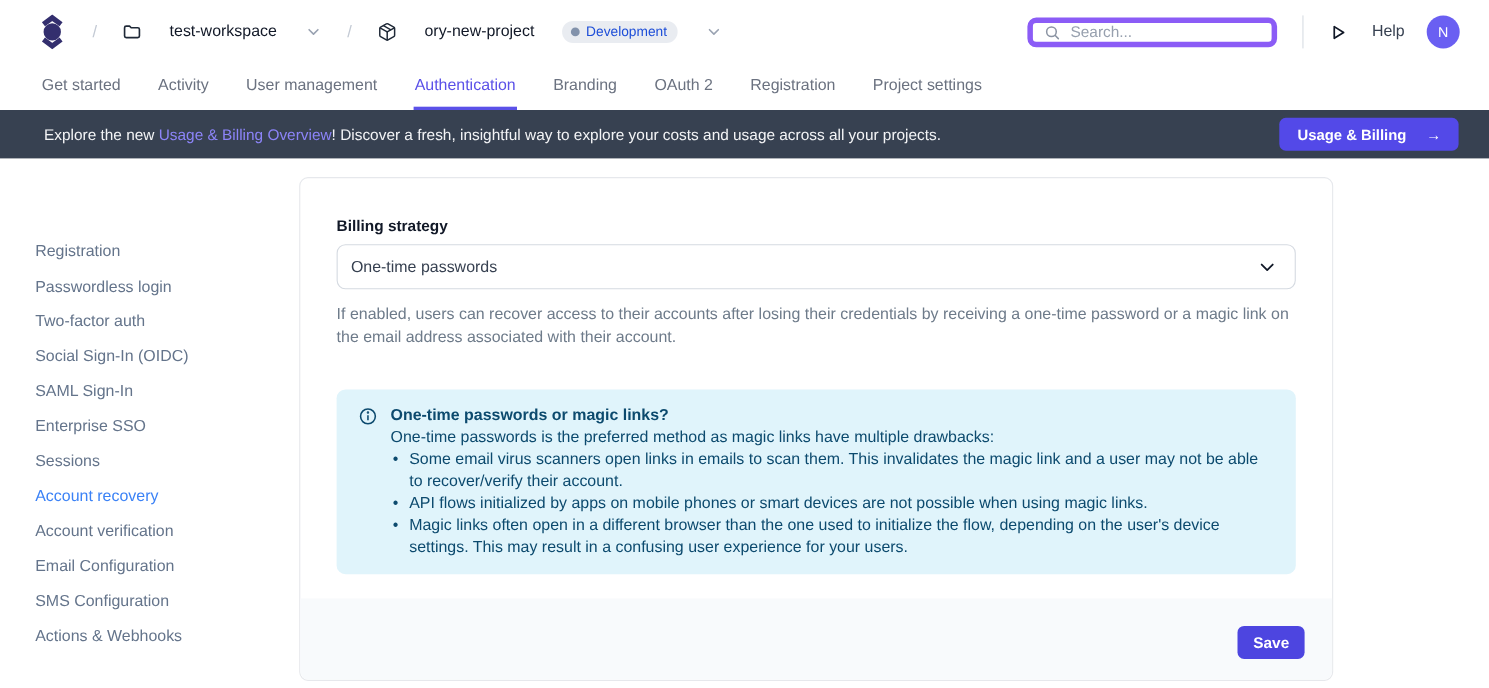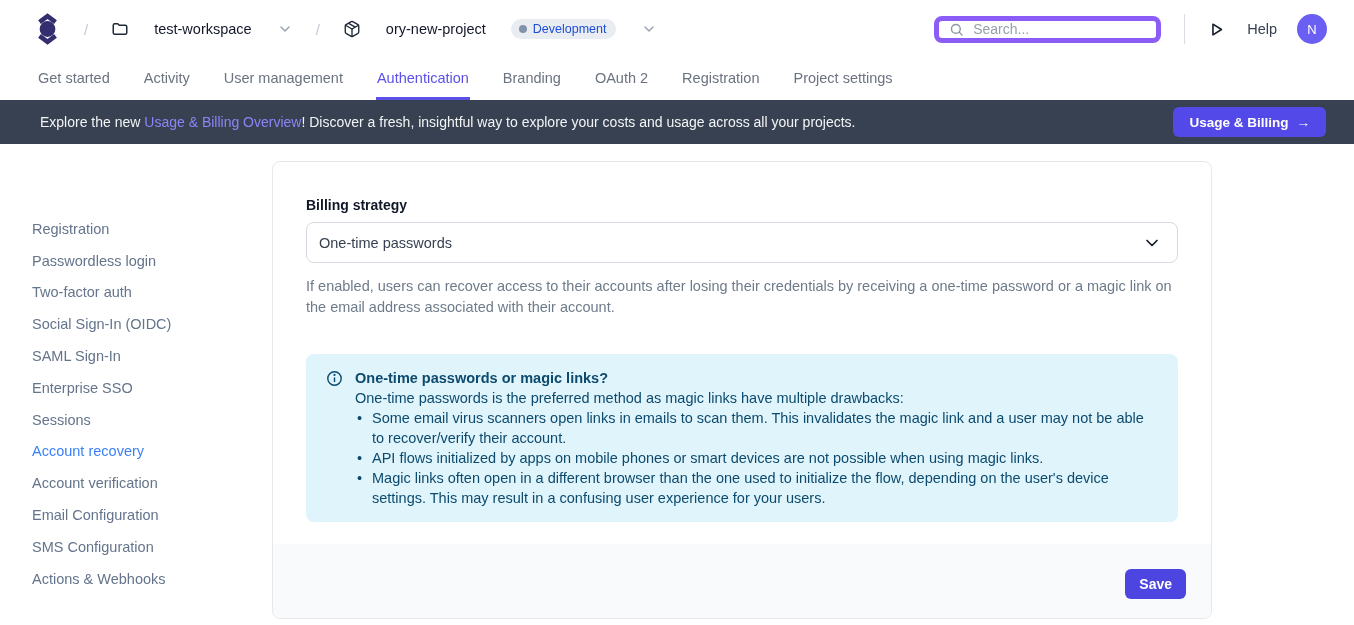--- a/index.html
+++ b/index.html
@@ -29,21 +29,21 @@
 
   
   .tabs { position:absolute; top:58px; left:0; right:0; height:42px; display:flex; align-items:stretch; column-gap:19px; padding:0 0 0 37px; background:#fff;gap:32px; }
   .tab { display:flex; align-items:center; font-size:14.5px; color:#6b7280; cursor:pointer; border-bottom:3px solid transparent; padding:0 1px; }
   .tab.active { color:#5b51e8; border-bottom-color:#5b51e8; font-weight:500; }
 
   
   .banner { position:absolute; top:100px; left:0; right:0; height:44px; background:#374151; display:flex; align-items:center; padding:0 28px 0 40px; }
   .banner-text { font-size:14px; color:#f3f4f6; }
   .banner-link { color:#8c84f8; cursor:pointer; }
-  .banner-btn { margin-left:auto; height:30px; padding:0 16px; background:#5349e8; color:#fff; border:none; border-radius:6px; font-family:inherit; font-size:13.5px; font-weight:700; display:flex; align-items:center; gap:8px; cursor:pointer; }
+  .banner-btn { margin-left:auto; height:30px; padding:0 16px; background:#5349e8; color:#fff; border:none; border-radius:6px; font-family:inherit; font-size:13.5px; font-weight:700; display:flex; align-items:center; gap:18px; cursor:pointer; }
 
   
   .sidebar { position:absolute; left:32px; top:213px; width:220px; }
   .side-item { height:31.8px; display:flex; align-items:center; font-size:14.5px; color:#64748b; cursor:pointer; }
   .side-item.active { color:#3b82f6; font-weight:500;text-align:right; }
 
   
   .card { position:absolute; left:272px; top:161px; width:940px; height:458px; background:#fff; border:1px solid #e6e8ec; border-radius:8px; }
   .card-inner { padding:35px 33px 0 33px; }
   .field-label { font-size:14px; font-weight:700; color:#111827; }

